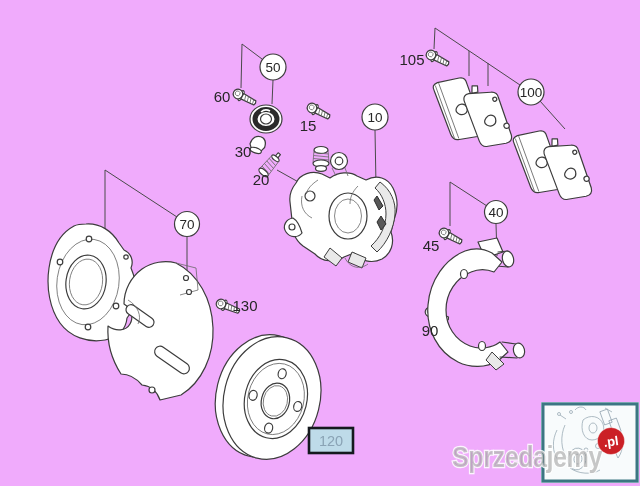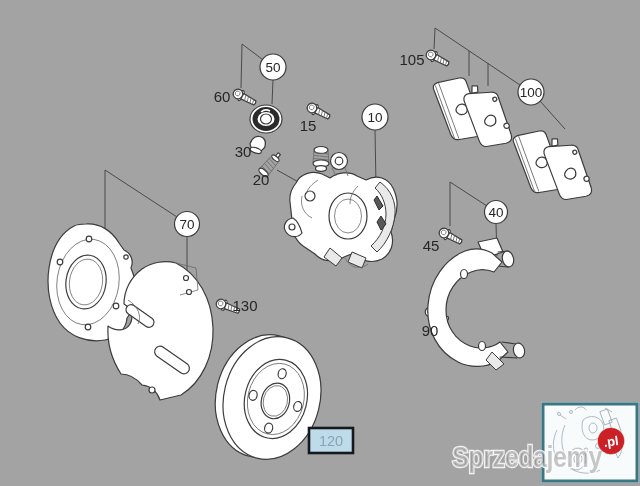--- a/index.html
+++ b/index.html
@@ -1,16 +1,16 @@
 <!DOCTYPE html>
 <html><head>
 <meta charset="utf-8">
 <style>
   html,body{margin:0;padding:0;background:#fff;}
-  .stage{position:relative;width:640px;height:486px;background:#a3a3a3;overflow:hidden;
+  .stage{position:relative;width:640px;height:486px;background:#f0abfc;overflow:hidden;
          font-family:"Liberation Sans",sans-serif;}
   svg{position:absolute;left:0;top:0;}
   .ln{stroke:#4a4a4a;stroke-width:1;fill:none;}
   .part{stroke:#3c3c3c;stroke-width:1.2;fill:#ffffff;stroke-linejoin:round;stroke-linecap:round;}
   .part-thin{stroke:#6a6a6a;stroke-width:0.8;fill:none;}
   .facet{stroke:#3c3c3c;stroke-width:1;fill:#e9e9e9;}
   .dark{stroke:#2c2c2c;stroke-width:1;fill:#585858;}
   .num{font-family:"Liberation Sans",sans-serif;font-size:15px;fill:#262626;text-anchor:middle;}
   .cnum{font-family:"Liberation Sans",sans-serif;font-size:13.5px;fill:#262626;text-anchor:middle;}
   .selnum{font-family:"Liberation Sans",sans-serif;font-size:14.5px;fill:#8aa3b5;text-anchor:middle;}

